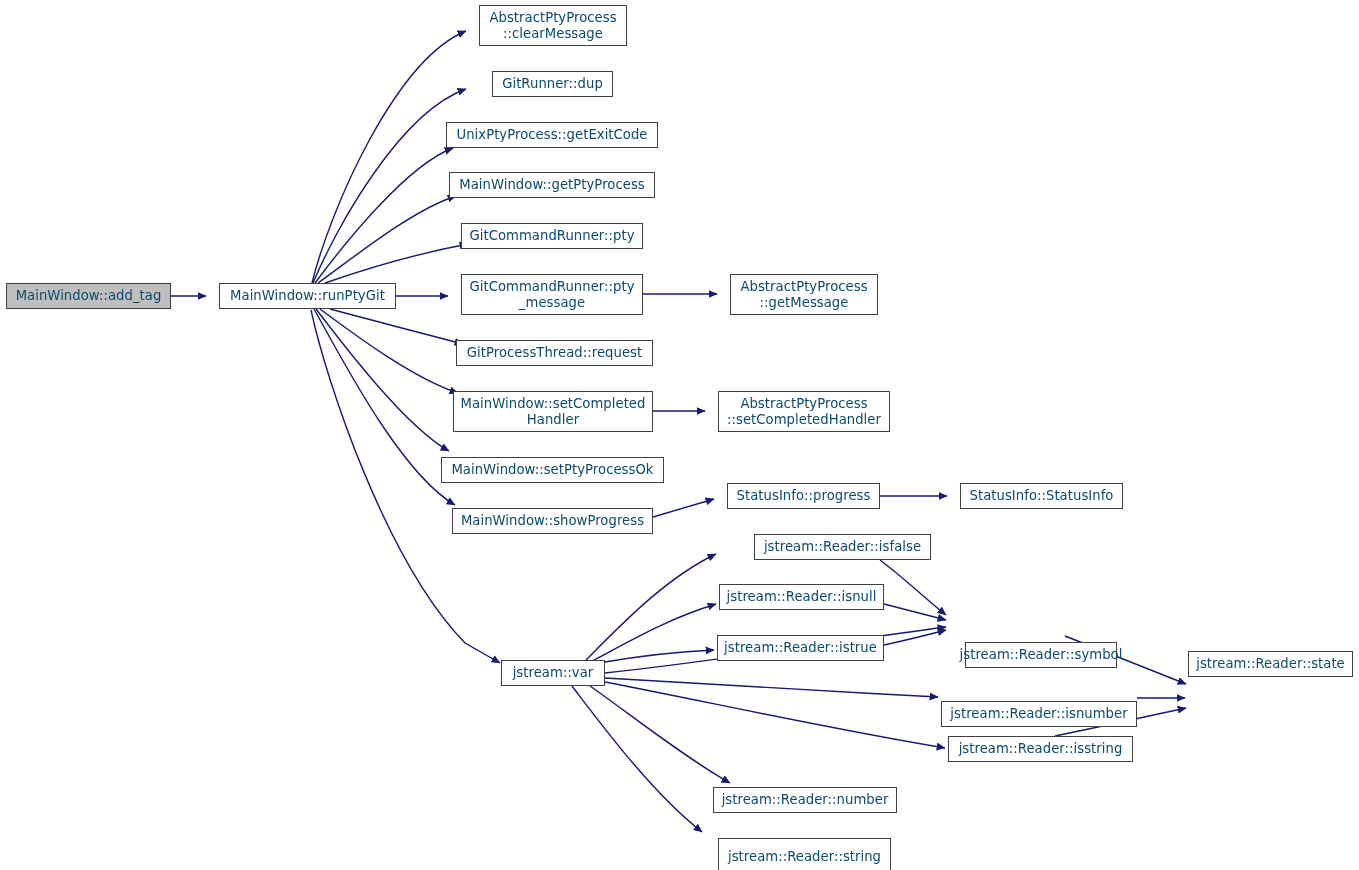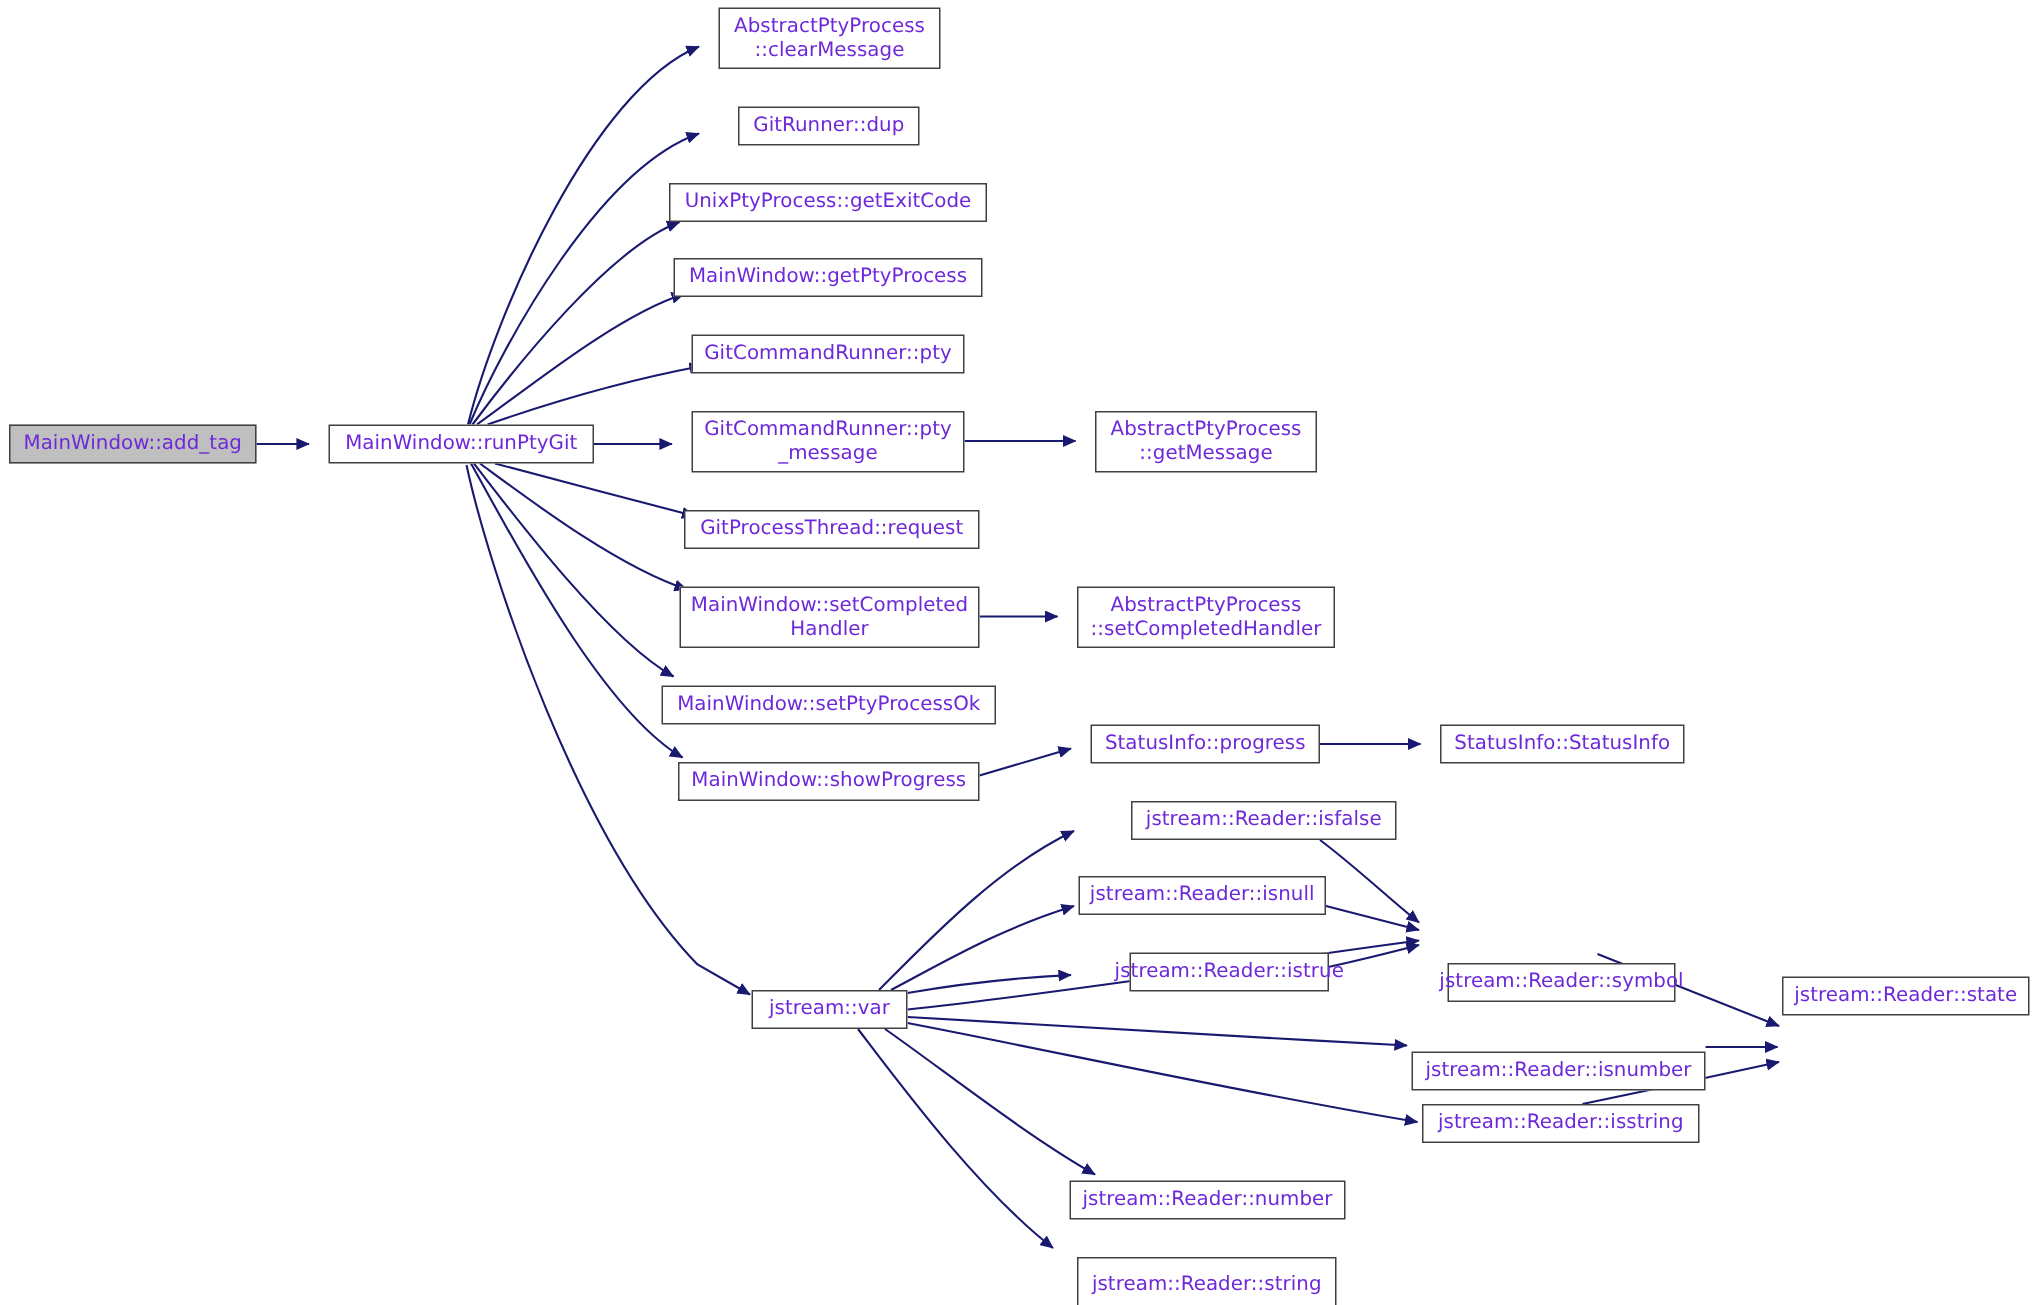--- a/index.html
+++ b/index.html
@@ -17,21 +17,21 @@
     left:0; top:0;
     width:1359px;
     height:870px;
     pointer-events:none;
   }
   .node{
     position:absolute;
     box-sizing:border-box;
     border:1px solid #404040;
     background:#ffffff;
-    color:#6d28d9;
+    color:#0c4a6e;
     font-size:13.2px;
     line-height:15.4px;
     display:flex;
     align-items:center;
     justify-content:center;
     text-align:center;
     white-space:pre;
     letter-spacing:0.05px;
     z-index:5;
   }
@@ -104,21 +104,21 @@
 Handler</span></div>
       <div class="node" style="left: 718px; top: 391px; width: 172px; height: 41px;"><span>AbstractPtyProcess
 ::setCompletedHandler</span></div>
       <div class="node" style="left: 441px; top: 457px; width: 223px; height: 26px;"><span>MainWindow::setPtyProcessOk</span></div>
       <div class="node" style="left: 452px; top: 508px; width: 201px; height: 26px;"><span>MainWindow::showProgress</span></div>
       <div class="node" style="left: 727px; top: 483px; width: 153px; height: 26px;"><span>StatusInfo::progress</span></div>
       <div class="node" style="left: 960px; top: 483px; width: 163px; height: 26px;"><span>StatusInfo::StatusInfo</span></div>
       <div class="node" style="left: 501px; top: 660px; width: 104px; height: 26px;"><span>jstream::var</span></div>
       <div class="node" style="left: 716px; top: 534px; width: 177px; height: 26px; margin-left: 38px;"><span>jstream::Reader::isfalse</span></div>
       <div class="node" style="left: 719px; top: 584px; width: 165px; height: 26px;"><span>jstream::Reader::isnull</span></div>
-      <div class="node" style="left: 717px; top: 635px; width: 133px; height: 26px; margin-left: 36px;"><span>jstream::Reader::istrue</span></div>
+      <div class="node" style="left: 717px; top: 635px; width: 167px; height: 26px;"><span>jstream::Reader::istrue</span></div>
       <div class="node" style="left: 949px; top: 642px; width: 152px; height: 26px; margin-left: 16px;"><span>jstream::Reader::symbol</span></div>
       <div class="node" style="left: 941px; top: 685px; width: 196px; height: 26px; margin-top: 16px;"><span>jstream::Reader::isnumber</span></div>
       <div class="node" style="left: 948px; top: 736px; width: 185px; height: 26px;"><span>jstream::Reader::isstring</span></div>
       <div class="node" style="left: 1188px; top: 651px; width: 165px; height: 26px;"><span>jstream::Reader::state</span></div>
       <div class="node" style="left: 713px; top: 787px; width: 184px; height: 26px;"><span>jstream::Reader::number</span></div>
       <div class="node" style="left: 718px; top: 838px; width: 173px; height: 38px;"><span>jstream::Reader::string</span></div>
     </div>
 
 </div>
 

